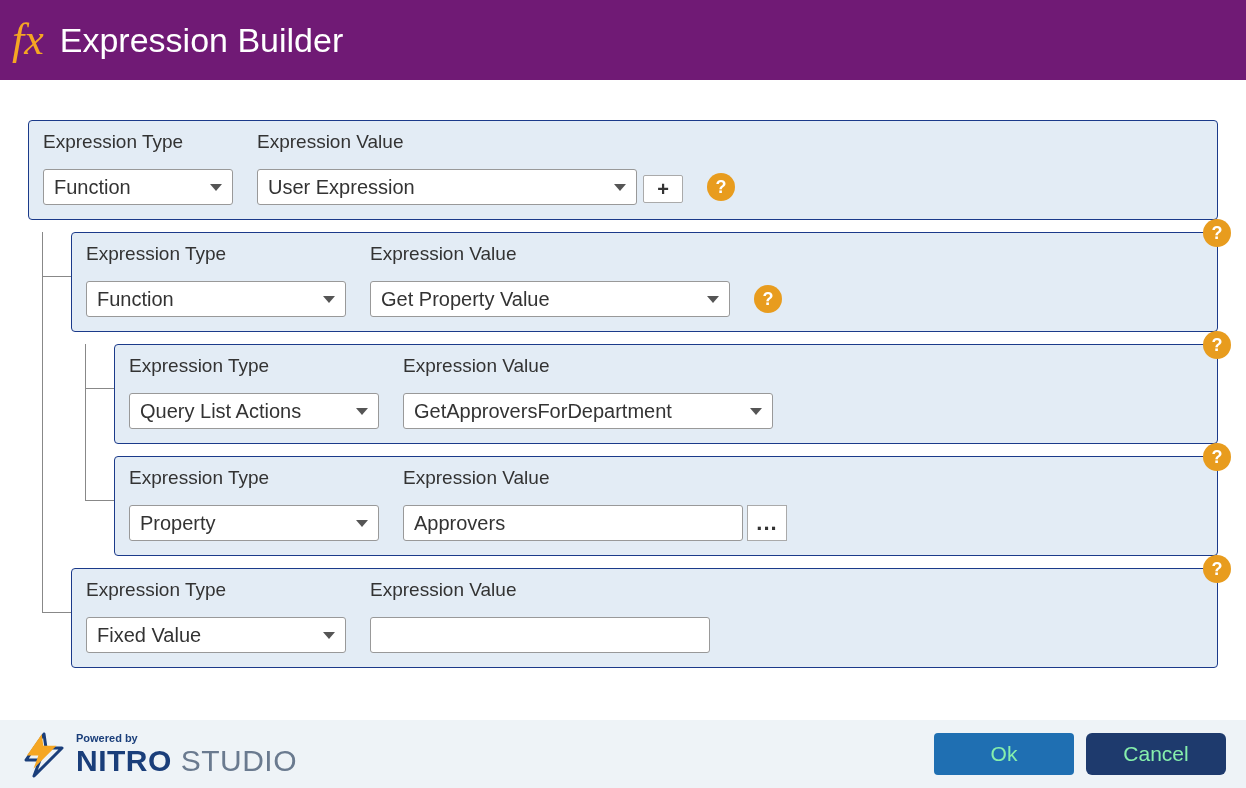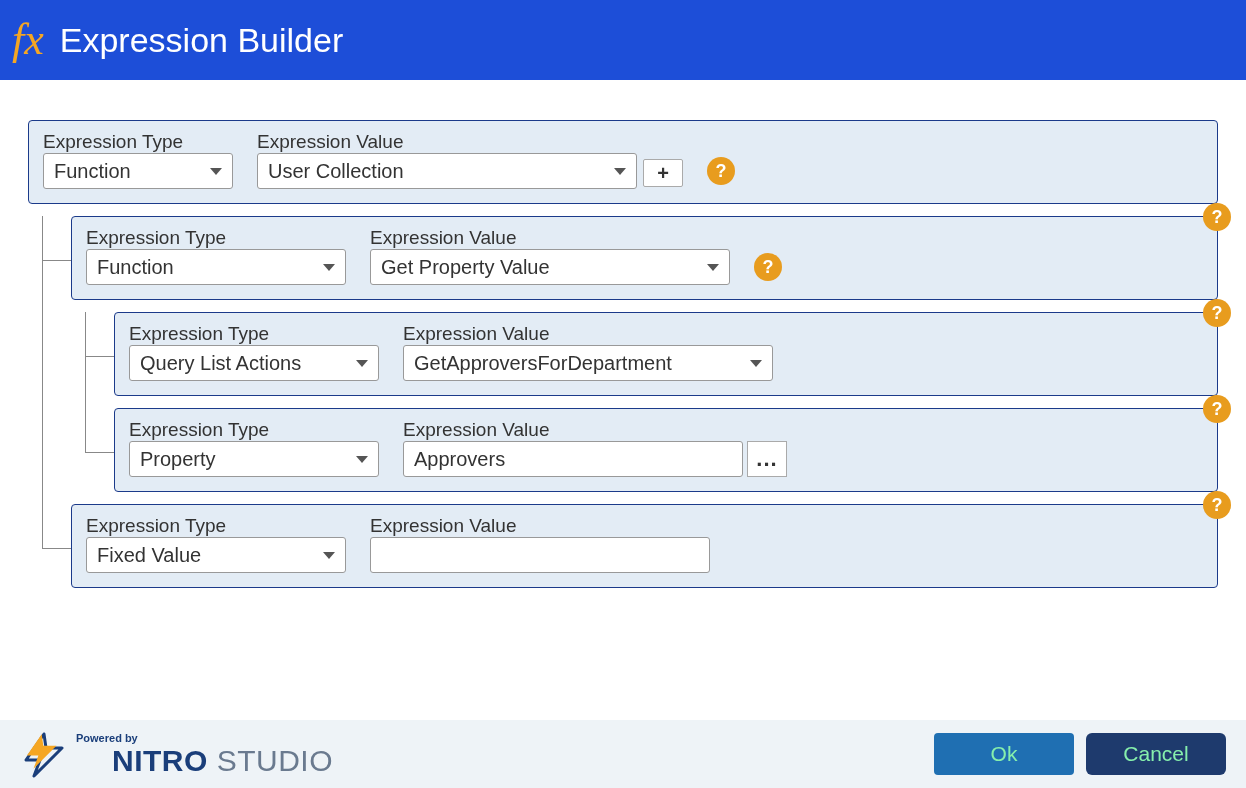--- a/index.html
+++ b/index.html
@@ -6,21 +6,21 @@
   body {
     font-family: Arial, Helvetica, sans-serif;
     background: #fff;
     width: 1246px;
     height: 788px;
     overflow: hidden;
     display: flex;
     flex-direction: column;
   }
   .header {
-    background: #1d4ed8;
+    background: #701a75;
     color: #fff;
     display: flex;
     align-items: center;
     padding: 18px 12px;
     gap: 16px;
   }
   .fx-icon {
     font-family: 'Times New Roman', serif;
     font-style: italic;
     font-size: 44px;
@@ -44,21 +44,21 @@
     position: relative;
   }
   .row-fields {
     display: flex;
     gap: 24px;
     align-items: flex-end;
   }
   .field-group {
     display: flex;
     flex-direction: column;
-    gap: 0;
+    gap: 16px;
   }
   .field-label {
     font-size: 19px;
     color: #333;
   }
   .select-box, .text-box {
     background: #fff;
     border: 1px solid #999;
     border-radius: 3px;
     height: 36px;
@@ -190,21 +190,20 @@
     font-size: 11px;
     color: #1a3e7a;
     font-weight: bold;
     margin-bottom: 2px;
   }
   .nitro-name {
     font-size: 30px;
     font-weight: 800;
     color: #1a3e7a;
     letter-spacing: 0.5px;
-    margin-left: 36px;
   }
   .studio {
     font-weight: 400;
     color: #6a7a8f;
   }
   .btn {
     height: 42px;
     min-width: 140px;
     border-radius: 4px;
     font-size: 21px;
@@ -234,21 +233,21 @@
       <div class="field-group">
         <span class="field-label">Expression Type</span>
         <div class="select-box" style="width:190px">
           <span>Function</span>
           <span class="chev"></span>
         </div>
       </div>
       <div class="field-group">
         <span class="field-label">Expression Value</span>
         <div class="select-box" style="width:380px">
-          <span>User Collection</span>
+          <span>User Expression</span>
           <span class="chev"></span>
         </div>
       </div>
       <div class="plus-btn">+</div>
       <div class="help-badge">?</div>
     </div>
   </div>
 
   <div class="tree-wrap">
 

